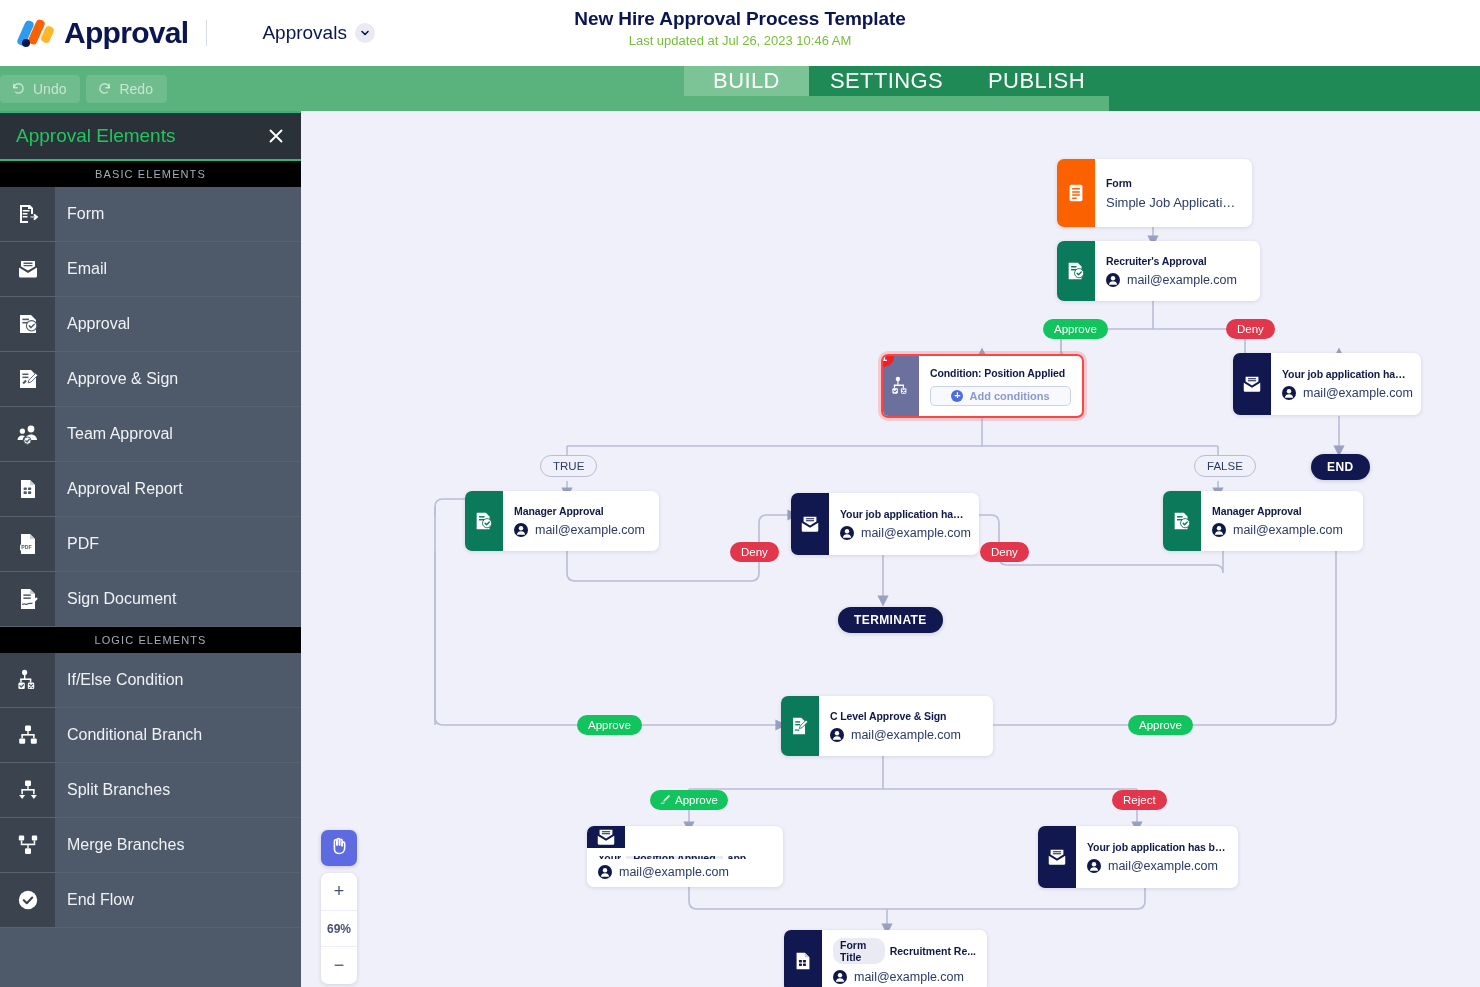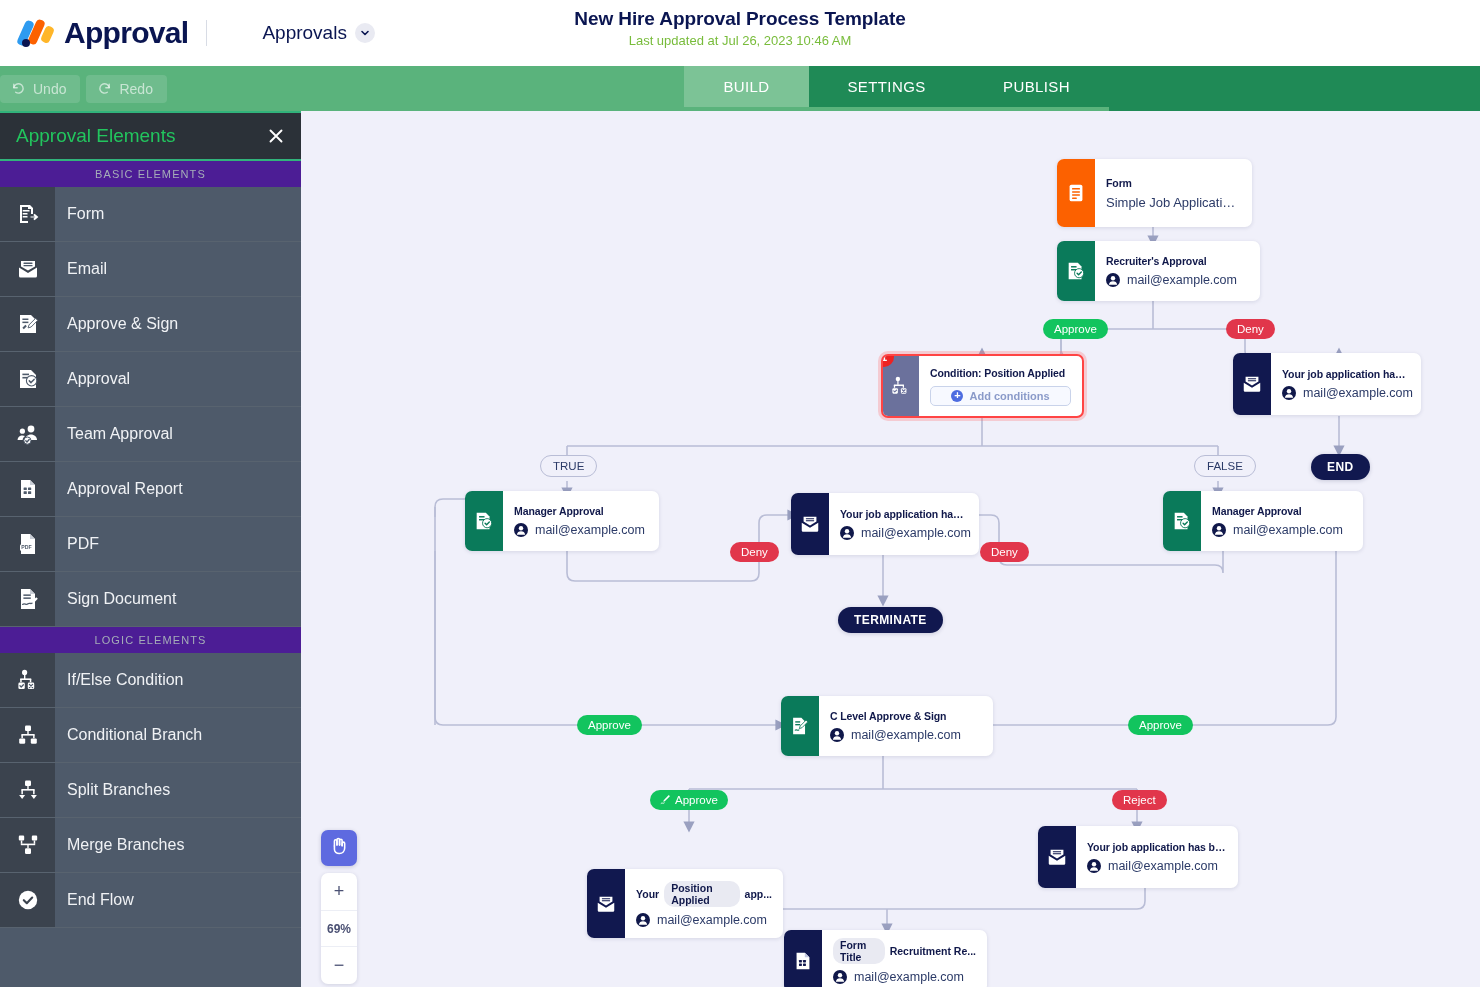--- a/index.html
+++ b/index.html
@@ -55,22 +55,22 @@
   .hist-btns { display: flex; align-items: center; gap: 6px; }
   .hist-btn {
     display: flex; align-items: center; gap: 7px;
     padding: 6px 14px 6px 11px; border-radius: 4px;
     background: rgba(255,255,255,0.13); color: rgba(255,255,255,0.62);
     font-size: 14px; cursor: default;
   }
   .hist-btn svg { display:block; }
   .nav-tabs { position: absolute; left: 684px; top: 0; height: 45px; display: flex; }
   .nav-tab {
-    height: 41px; display: flex; align-items: center; justify-content: center;
-    color: #fff; font-size: 15px; letter-spacing: 0.4px; cursor: pointer;
+    height: 30px; display: flex; align-items: center; justify-content: center;
+    color: #fff; font-size: 22px; letter-spacing: 0.4px; cursor: pointer;
   }
   .nav-tab.build { width: 125px; background: #7cc396; }
   .nav-tab.settings { width: 155px; background: #1f8a56; }
   .nav-tab.publish { width: 145px; background: #1f8a56; }
   .nav-right { position: absolute; left: 1109px; top: 0; width: 371px; height: 45px; background: #1f8a56; }
   .nav-left-fill { position:absolute; left:0; top:0; width:684px; height:45px; background:#5ab37c; z-index:-1; }
 
   
   .sidebar {
     position: absolute; left: 0; top: 111px; width: 301px; height: 876px;
@@ -78,21 +78,21 @@
   }
   .sb-topline { height: 2px; background: #31b37b; }
   .sb-header {
     height: 46px; background: #2b3138; display: flex; align-items: center;
     justify-content: space-between; padding: 0 16px;
   }
   .sb-title { color: #22c55e; font-size: 19px; }
   .sb-close { color: #fff; cursor: pointer; display:flex; }
   .sb-headline { height: 2px; background: #31b37b; }
   .sb-section {
-    height: 26px; background: #4c1d95; color: #a5adb8;
+    height: 26px; background: #000000; color: #a5adb8;
     font-size: 11px; letter-spacing: 1.1px; display: flex;
     align-items: center; justify-content: center;
   }
   .sb-item {
     height: 55px; display: flex; align-items: stretch; cursor: pointer;
     border-bottom: 1px solid #58636f;
   }
   .sb-ico {
     width: 55px; background: #3b434e; display: flex;
     align-items: center; justify-content: center; flex: none;
@@ -298,40 +298,40 @@
             <rect x="7.4" y="8" width="9.2" height="1.3" rx=".6" fill="#4e5a6a"></rect>
           </svg>
       </div>
       <div class="sb-label">Email</div>
     </div>
 
     <div class="sb-item">
       <div class="sb-ico">
         <svg width="24" height="24" viewBox="0 0 24 24" fill="#fff">
             <path d="M4 3h11l5 5v13H4z"></path>
+            <path d="M6.4 6.6h6.6v1.6H6.4z" fill="#4e5a6a"></path>
+            <path d="M6.4 9.9h6.6v1.6H6.4z" fill="#4e5a6a"></path>
+            <circle cx="15.6" cy="13.8" r="5.2" fill="#fff" stroke="#4e5a6a" stroke-width="1.1"></circle>
+            <path d="M13.3 13.9l1.7 1.7 3.1-3.2" stroke="#4e5a6a" stroke-width="1.5" fill="none" stroke-linecap="round" stroke-linejoin="round"></path>
+          </svg>
+      </div>
+      <div class="sb-label">Approval</div>
+    </div>
+
+    <div class="sb-item">
+      <div class="sb-ico">
+        <svg width="24" height="24" viewBox="0 0 24 24" fill="#fff">
+            <path d="M4 3h11l5 5v13H4z"></path>
             <path d="M6.4 6.5h6v1.5h-6z" fill="#4e5a6a"></path>
             <path d="M6.4 9.6h6v1.5h-6z" fill="#4e5a6a"></path>
             <path d="M6.4 15.8l1.4 1.4 3-3-1.4-1.4z" fill="#4e5a6a"></path>
             <path d="M19.6 6.3l-6.6 6.6-.9 3 3-.9 6.6-6.6z" fill="#fff" stroke="#4e5a6a" stroke-width=".9"></path>
           </svg>
       </div>
       <div class="sb-label">Approve &amp; Sign</div>
-    </div>
-
-    <div class="sb-item">
-      <div class="sb-ico">
-        <svg width="24" height="24" viewBox="0 0 24 24" fill="#fff">
-            <path d="M4 3h11l5 5v13H4z"></path>
-            <path d="M6.4 6.6h6.6v1.6H6.4z" fill="#4e5a6a"></path>
-            <path d="M6.4 9.9h6.6v1.6H6.4z" fill="#4e5a6a"></path>
-            <circle cx="15.6" cy="13.8" r="5.2" fill="#fff" stroke="#4e5a6a" stroke-width="1.1"></circle>
-            <path d="M13.3 13.9l1.7 1.7 3.1-3.2" stroke="#4e5a6a" stroke-width="1.5" fill="none" stroke-linecap="round" stroke-linejoin="round"></path>
-          </svg>
-      </div>
-      <div class="sb-label">Approval</div>
     </div>
 
     <div class="sb-item">
       <div class="sb-ico">
         <svg width="24" height="24" viewBox="0 0 24 24" fill="#fff">
             <circle cx="15" cy="7" r="3.4"></circle>
             <path d="M9 18c0-3.3 2.7-5.6 6-5.6s6 2.3 6 5.6z"></path>
             <circle cx="6.4" cy="9.2" r="2.6"></circle>
             <path d="M1.6 18c0-2.7 2.1-4.6 4.8-4.6 1 0 1.9.3 2.7.7-1.4 1-2.3 2.4-2.5 3.9z"></path>
             <circle cx="11.4" cy="18.6" r="3.6" fill="#fff" stroke="#4e5a6a" stroke-width="1"></circle>
@@ -717,21 +717,21 @@
       <span>
         <svg width="11" height="11" viewBox="0 0 16 16" fill="#fff">
             <path d="M12.8 1.6l1.6 1.6-7.4 7.4-2.2.6.6-2.2z"></path>
             <path d="M1.6 13.6c1.6-1.6 3 1 4.6-.6" stroke="#fff" stroke-width="1.3" fill="none" stroke-linecap="round"></path>
           </svg>
       </span>
       <span>Approve</span>
     </div>
     <div class="pill pill-reject" style="left:811px; top:679px;">Reject</div>
 
-    <div class="node" style="left:286px; top:758px; width:196px; height:69px;">
+    <div class="node" style="left:286px; top:715px; width:196px; height:61px;flex-direction:column;">
       <div class="node-ico ico-navy">
         <svg width="22" height="22" viewBox="0 0 24 24" fill="#fff">
             <path d="M5 4h14v5.4l-7 4.1-7-4.1z"></path>
             <path d="M3 10.6 12 16l9-5.4V19a1.4 1.4 0 0 1-1.4 1.4H4.4A1.4 1.4 0 0 1 3 19z"></path>
             <rect x="7.4" y="5.6" width="9.2" height="1.2" rx=".6" fill="#11184f"></rect>
             <rect x="7.4" y="7.9" width="9.2" height="1.2" rx=".6" fill="#11184f"></rect>
           </svg>
       </div>
       <div class="node-body">
         <div class="title-row">

